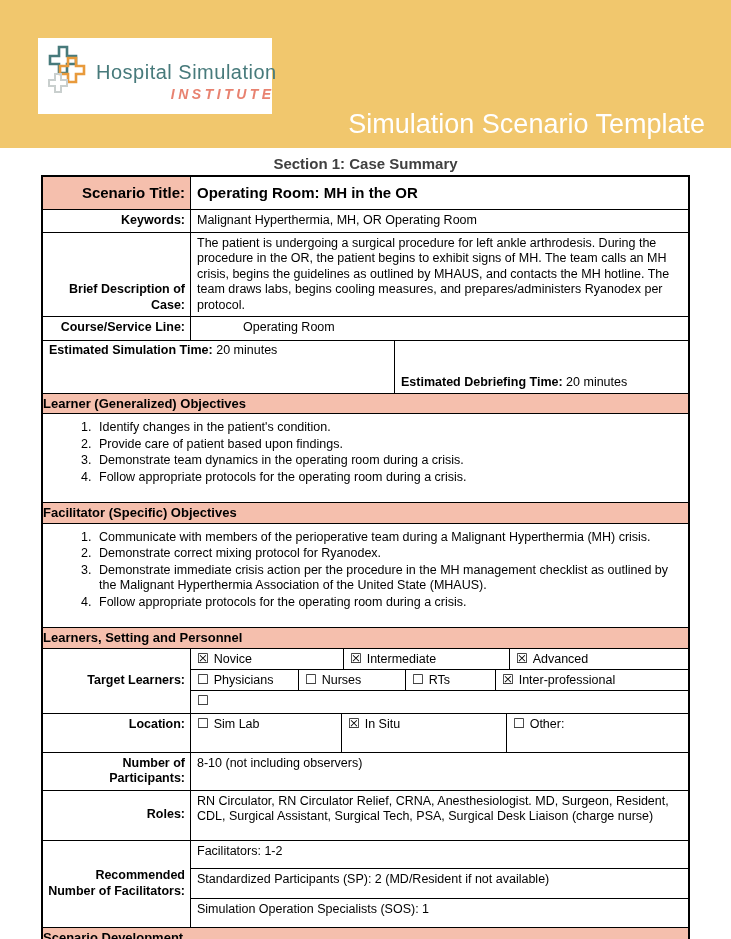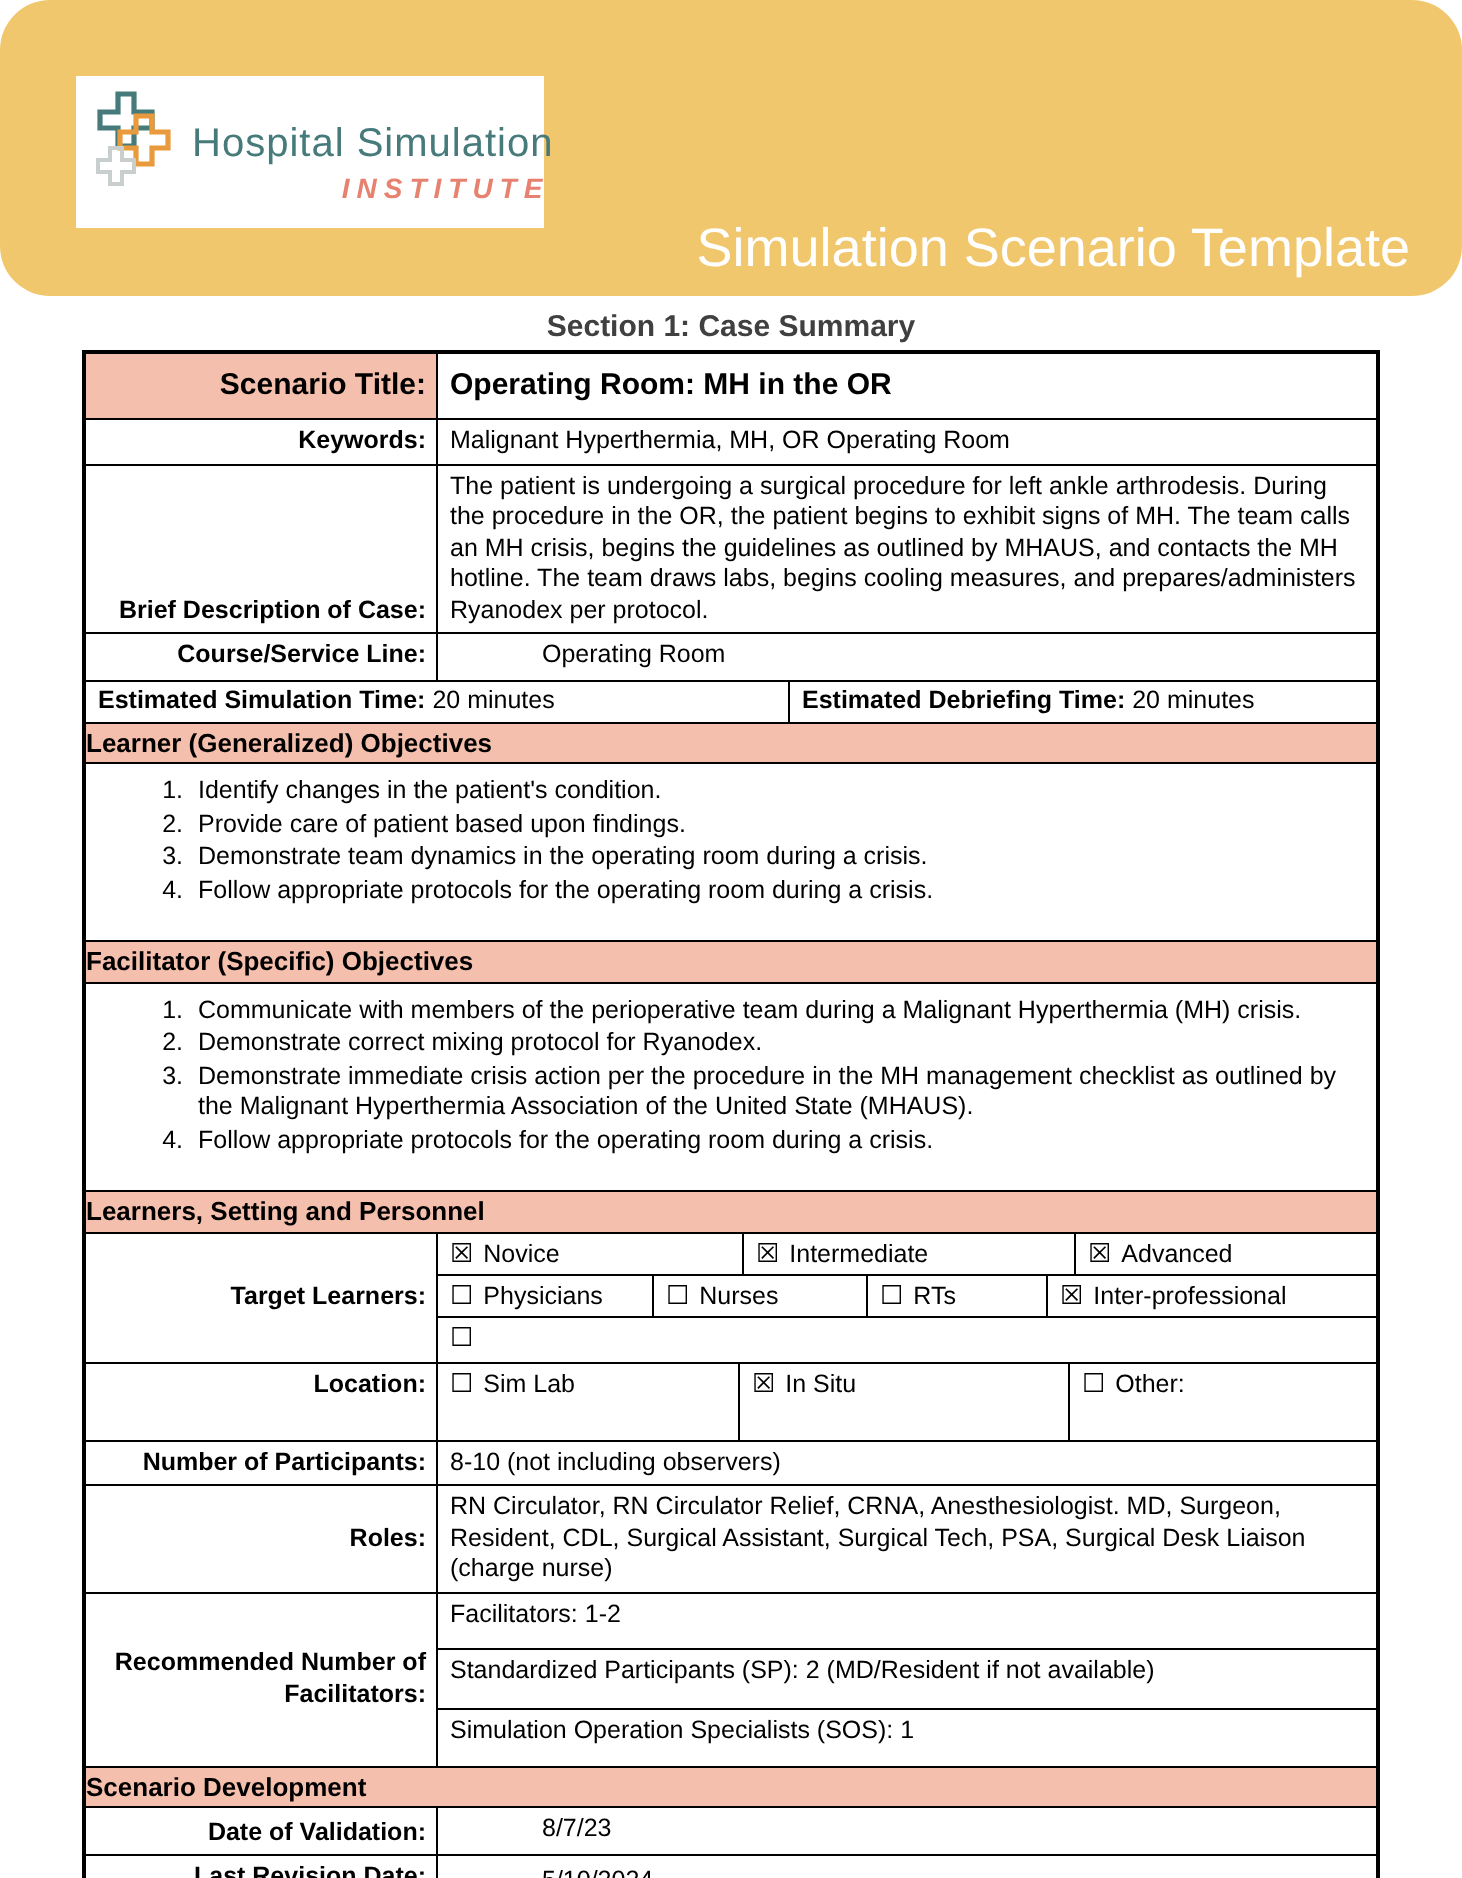--- a/index.html
+++ b/index.html
@@ -3,21 +3,21 @@
 <meta charset="utf-8">
 <style>
   html,body{margin:0;padding:0;}
   body{
     width:731px;height:939px;background:#ffffff;overflow:hidden;
     font-family:"Liberation Sans","DejaVu Sans",sans-serif;
     color:#000;
     -webkit-font-smoothing:antialiased;
   }
   .banner{
-    position:relative;width:731px;height:148px;background:#F1C76D;border-radius:25px;
+    position:relative;width:731px;height:148px;background:#F1C76D;
   }
   .logo-box{
     position:absolute;left:38px;top:38px;width:234px;height:76px;
     background:#fff;display:flex;align-items:center;padding:0 8px 0 6px;box-sizing:border-box;
   }
   .logo-icon{flex:none;margin-top:-6px;}
   .logo-text{flex:1;display:flex;flex-direction:column;align-items:flex-end;margin-top:10px;}
   .logo-line1{color:#477A7B;font-size:20px;letter-spacing:0.5px;white-space:nowrap;}
   .logo-line2{color:#E88270;font-size:14px;font-weight:700;letter-spacing:3.5px;margin-top:2px;margin-right:2px;font-style:italic;}
   .banner-title{
@@ -27,39 +27,39 @@
     width:649px;margin:7px auto 3px auto;text-align:center;
     color:#404040;font-weight:700;font-size:15px;
   }
   .tbl{
     width:649px;margin:0 auto;border:2px solid #000;box-sizing:border-box;
     font-size:12.5px;line-height:15.5px;
   }
   .row{display:flex;border-bottom:1px solid #000;box-sizing:border-box;}
   .tbl > .row:last-child{border-bottom:0;}
   .lab{
-    width:176px;flex:none;border-right:1px solid #000;box-sizing:border-box;
+    width:148px;flex:none;border-right:1px solid #000;box-sizing:border-box;
     font-weight:700;text-align:right;padding:3px 5px 3px 3px;
     display:flex;flex-direction:column;justify-content:flex-start;align-items:flex-end;
   }
   .lab.vbottom{justify-content:flex-end;}
   .lab.vcenter{justify-content:center;}
   .val{flex:1;padding:3px 6px;box-sizing:border-box;}
   .pink{background:#F5BFAD;}
   .sechdr{
     width:100%;background:#F5BFAD;text-align:left;font-weight:700;
     font-size:13px;padding:2px 0;box-sizing:border-box;
   }
   .title-row .lab{font-size:15px;justify-content:center;line-height:18px;}
   .title-row .val{font-size:15px;font-weight:700;display:flex;align-items:center;}
   .obj-list{margin:3px 0 14px 0;padding-left:46px;}
   .obj-list li{padding-left:4px;margin:1px 0;}
   .half{box-sizing:border-box;padding:2px 6px;}
   .half.left{width:352px;border-right:1px solid #000;}
-  .half.right{flex:1;}
+  .half.right{flex:1;margin-top:32px;}
   .subcol{flex:1;display:flex;flex-direction:column;}
   .subrow{display:flex;border-bottom:1px solid #000;box-sizing:border-box;}
   .subcol .subrow:last-child{border-bottom:0;}
   .cb-cell{padding:2px 4px 2px 6px;box-sizing:border-box;display:flex;align-items:flex-start;}
   .cb{font-size:13px;margin-right:5px;line-height:16px;}
   .cbl{line-height:16px;}
   .minh20{min-height:20px;} .minh22{min-height:22px;} .minh24{min-height:24px;gap:46px;}
   .minh28{min-height:28px;} .minh30{min-height:30px;} .minh38{min-height:39px;}
   .minh50{min-height:50px;} .minh75{min-height:75px;}
   b.inl{font-weight:700;}

